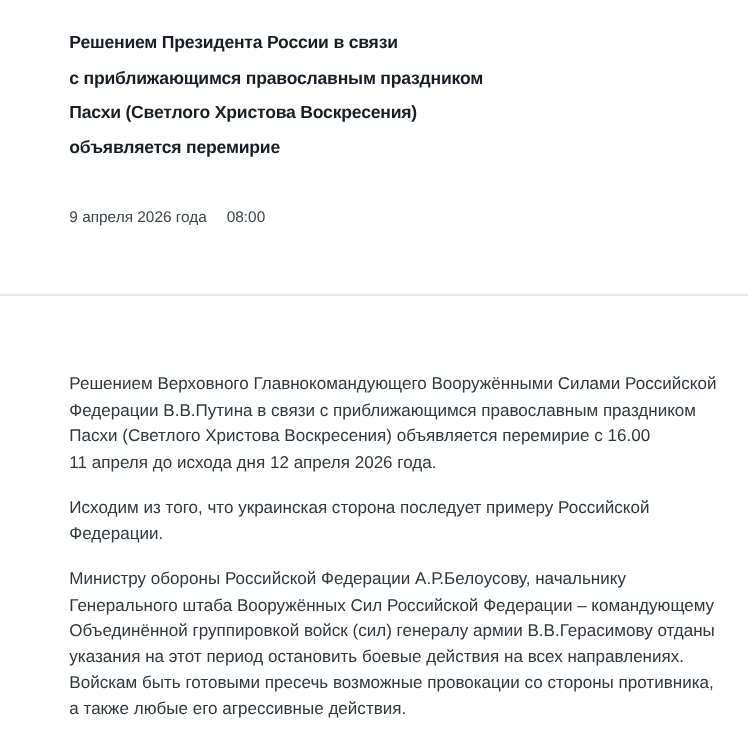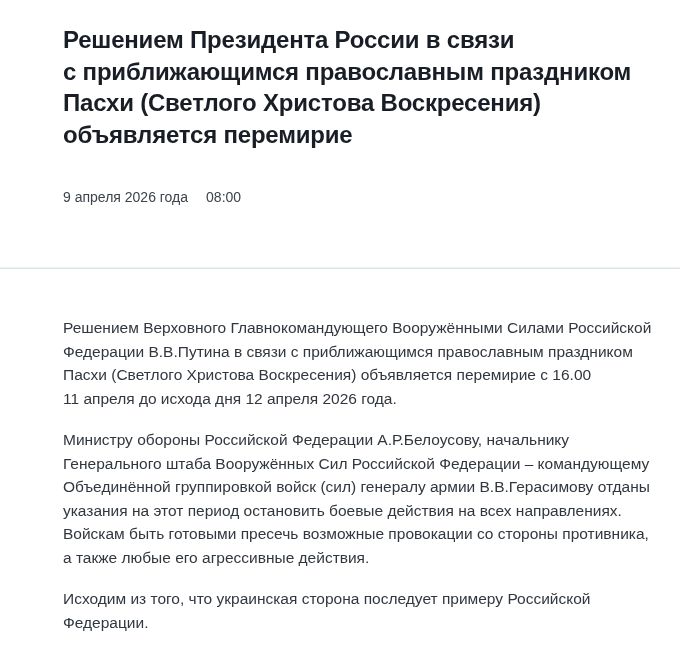--- a/index.html
+++ b/index.html
@@ -9,21 +9,21 @@
     width: 680px;
     height: 664px;
     background: #ffffff;
     overflow: hidden;
     font-family: "Liberation Sans", "DejaVu Sans", sans-serif;
   }
   .content-top {
     padding: 24px 10px 0 63px;
   }
   .article-title {
-    font-size: 24px;
+    font-size: 16px;
     font-weight: 700;
     line-height: 31.5px;
     letter-spacing: -0.2px;
     color: #191d26;
     white-space: pre-line;
     max-width: 600px;
   }
   .article-meta {
     display: flex;
     align-items: baseline;
@@ -34,21 +34,21 @@
     color: #3c434b;
   }
   .divider {
     height: 2px;
     width: 680px;
     background: #d7e7e8;
     border-top: 1px solid #ecf5f5;
     margin-top: 61px;
   }
   .content-body {
-    padding: 47px 10px 0 63px;
+    padding: 69px 10px 0 63px;
   }
   .article-paragraph {
     font-size: 15.5px;
     line-height: 23.5px;
     color: #31373e;
     white-space: pre-line;
     max-width: 610px;
     margin-bottom: 18px;
   }
   .article-paragraph:last-child { margin-bottom: 0; }
@@ -70,23 +70,23 @@
     </div>
   </div>
 
   <div class="divider"></div>
 
   <div class="content-body">
     <p class="article-paragraph">Решением Верховного Главнокомандующего Вооружёнными Силами Российской
 Федерации В.В.Путина в связи с приближающимся православным праздником
 Пасхи (Светлого Христова Воскресения) объявляется перемирие с 16.00
 11 апреля до исхода дня 12 апреля 2026 года.</p>
+    <p class="article-paragraph">Исходим из того, что украинская сторона последует примеру Российской
+Федерации.</p>
     <p class="article-paragraph">Министру обороны Российской Федерации А.Р.Белоусову, начальнику
 Генерального штаба Вооружённых Сил Российской Федерации – командующему
 Объединённой группировкой войск (сил) генералу армии В.В.Герасимову отданы
 указания на этот период остановить боевые действия на всех направлениях.
 Войскам быть готовыми пресечь возможные провокации со стороны противника,
 а также любые его агрессивные действия.</p>
-    <p class="article-paragraph">Исходим из того, что украинская сторона последует примеру Российской
-Федерации.</p>
   </div>
 
 </div>
 
 </body></html>

